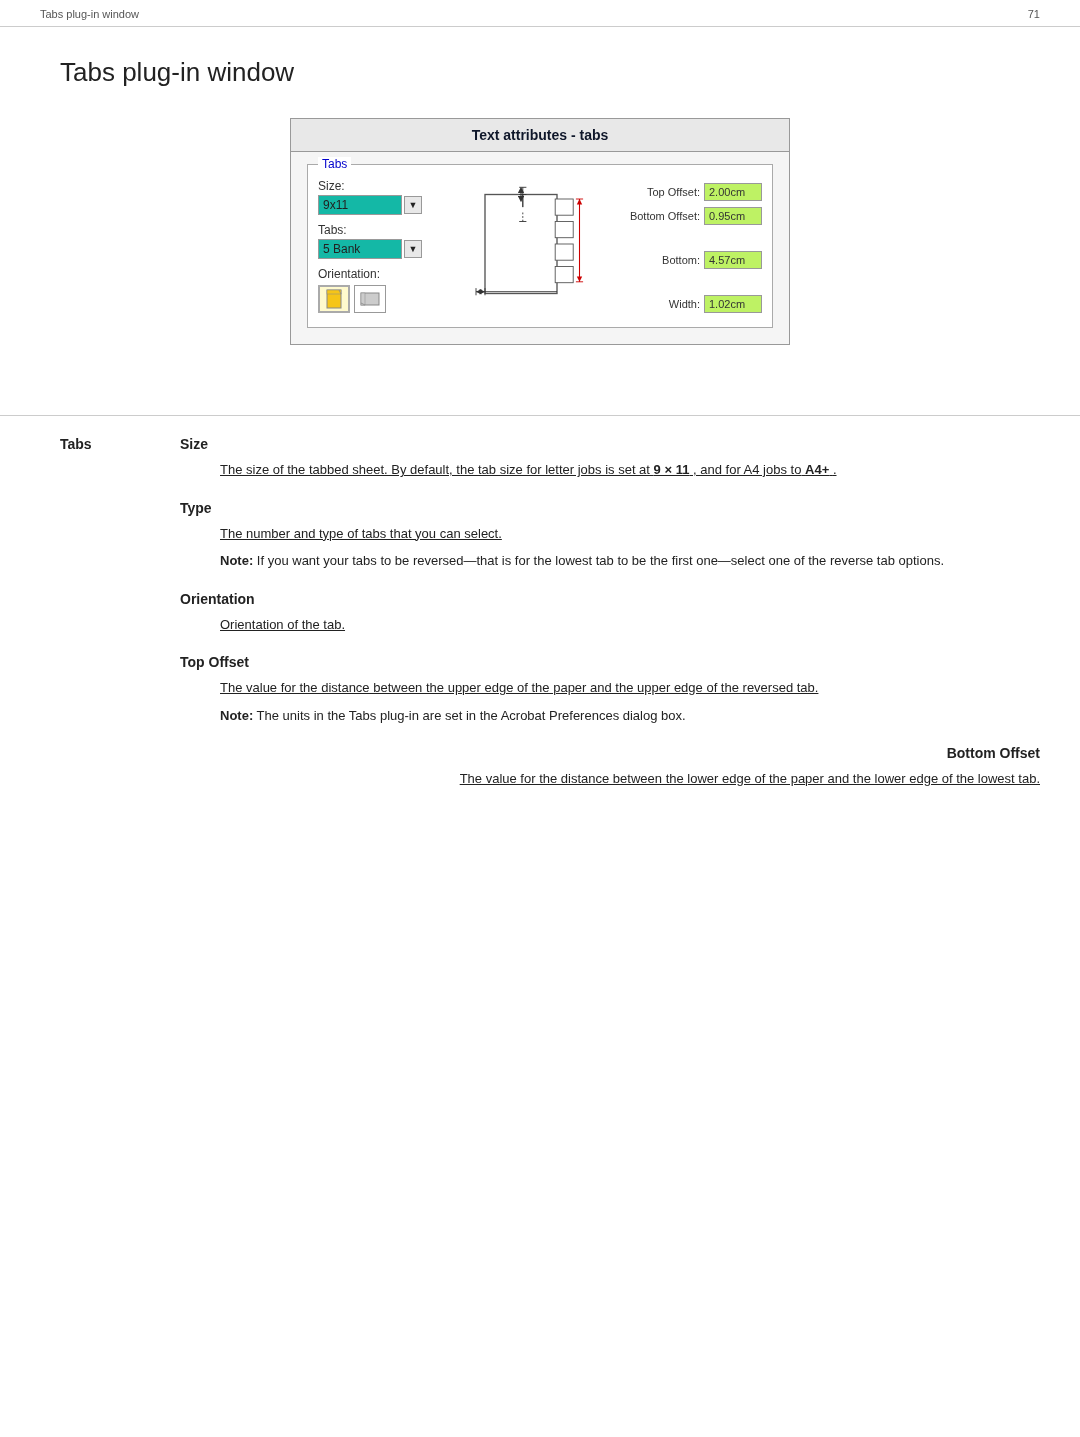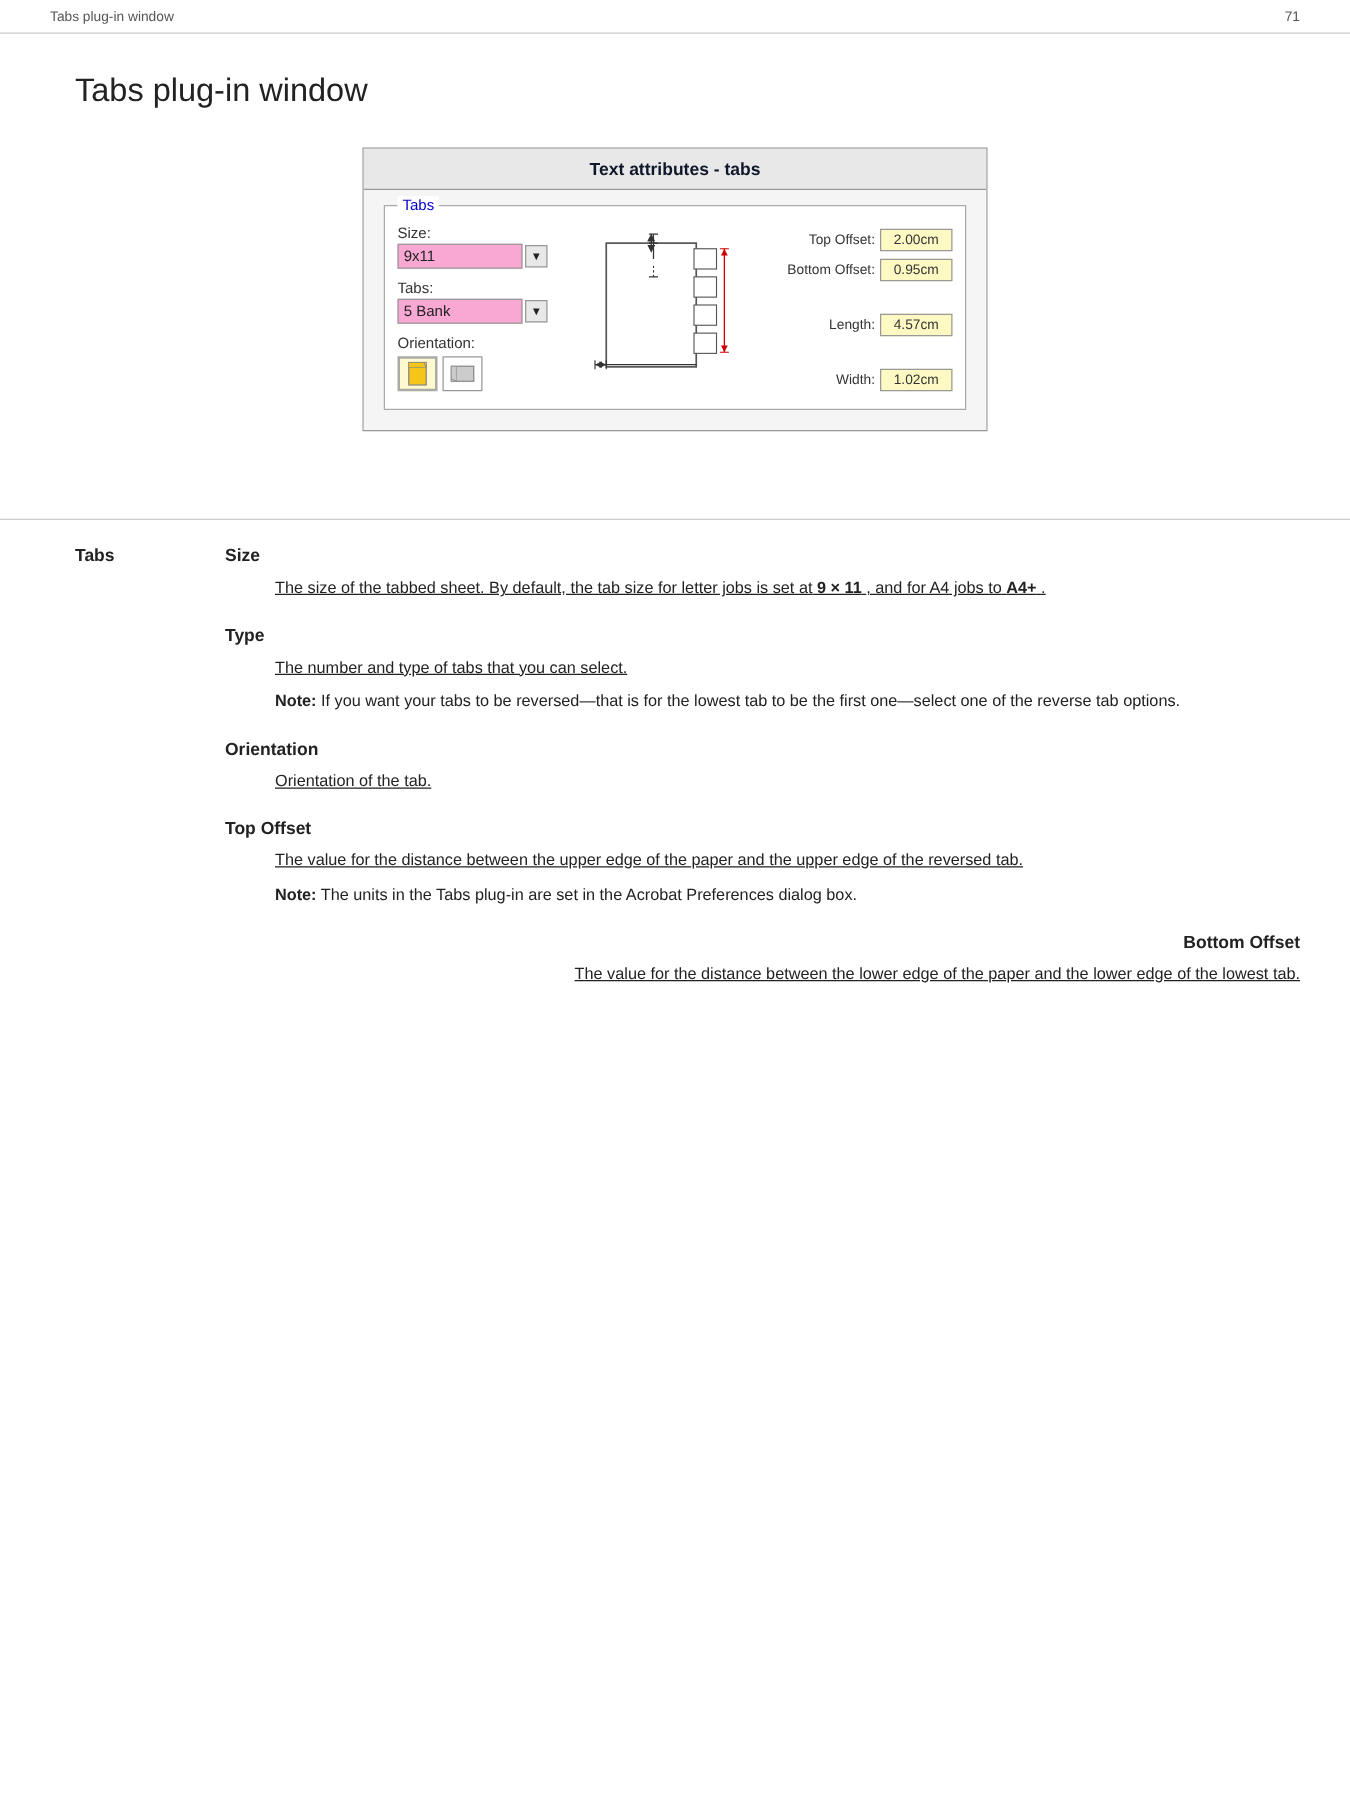--- a/index.html
+++ b/index.html
@@ -102,24 +102,24 @@
     .field-label:first-child {
       margin-top: 0;
     }
     .select-row {
       display: flex;
       align-items: center;
       gap: 2px;
     }
     .fake-select {
       border: 1px solid #999;
-      background: #f9a8d4;
+      background: #14b8a6;
       padding: 2px 4px;
       font-size: 12px;
-      width: 100px;
+      width: 84px;
       display: inline-block;
     }
     .dropdown-arrow {
       width: 18px;
       height: 18px;
       border: 1px solid #999;
       background: #e8e8e8;
       display: inline-flex;
       align-items: center;
       justify-content: center;
@@ -173,25 +173,25 @@
       display: flex;
       align-items: center;
       justify-content: flex-end;
       gap: 4px;
       font-size: 11px;
       color: #333;
       margin-bottom: 2px;
     }
     .offset-input {
       border: 1px solid #999;
-      background: #fef9c3;
+      background: #bef264;
       padding: 2px 4px;
       font-size: 11px;
       width: 58px;
-      text-align: center;
+      text-align: left;
     }
 
     
     .separator {
       border: none;
       border-top: 1px solid #ccc;
       margin: 0 0 20px 0;
     }
 
     
@@ -363,21 +363,21 @@
           <div class="dialog-right">
             <div class="offset-row">
               <span>Top Offset:</span>
               <span class="offset-input">2.00cm</span>
             </div>
             <div class="offset-row">
               <span>Bottom Offset:</span>
               <span class="offset-input">0.95cm</span>
             </div>
             <div class="offset-row" style="margin-top:20px;">
-              <span>Length:</span>
+              <span>Bottom:</span>
               <span class="offset-input">4.57cm</span>
             </div>
             <div class="offset-row" style="margin-top:20px;">
               <span>Width:</span>
               <span class="offset-input">1.02cm</span>
             </div>
           </div>
         </div>
       </div>
     </div>

